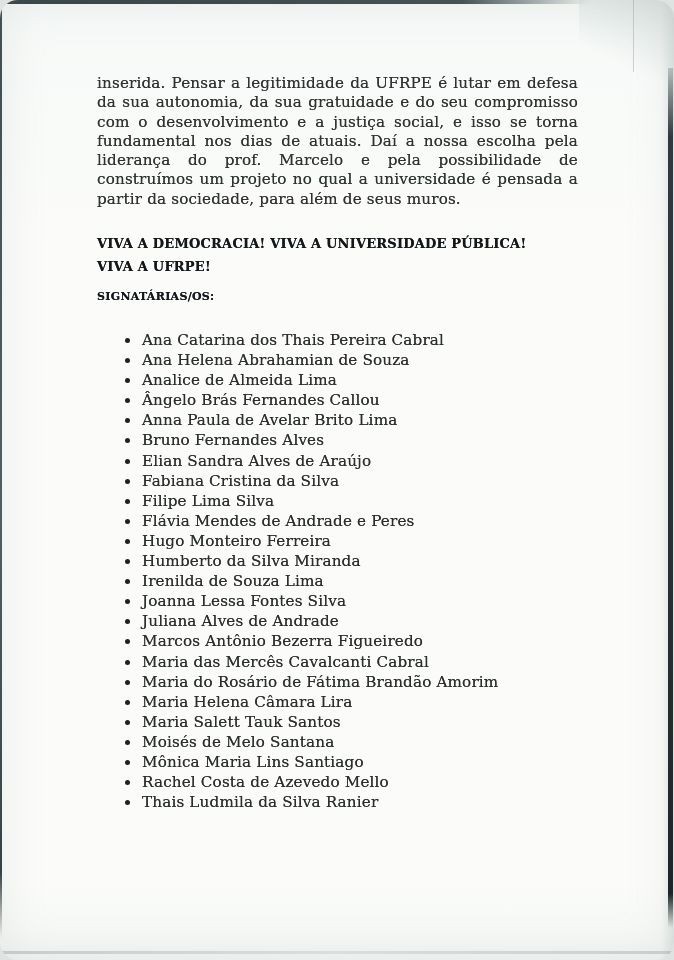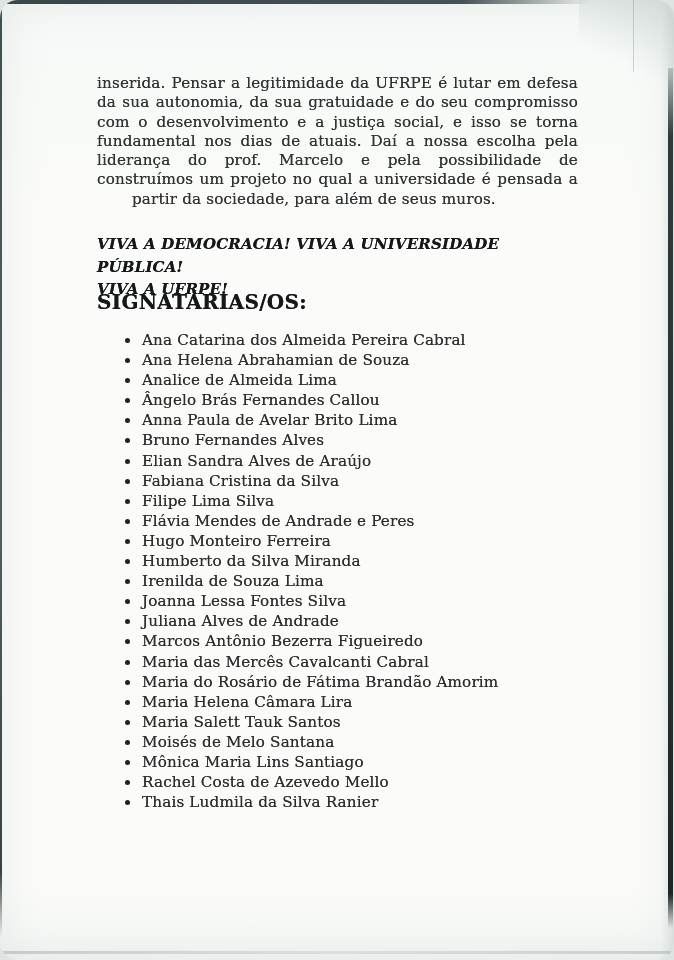--- a/index.html
+++ b/index.html
@@ -28,30 +28,30 @@
   .fold-line { position:absolute; top:0; left:633px; width:1px; height:72px;
     background:rgba(150,162,158,.45); }
 
   
   .para {
     position:absolute; top:74px; left:97px; width:481px;
     font-size:15.2px; line-height:19.3px; color:#2e3231; letter-spacing:.15px;
     text-shadow:0 0 .5px rgba(46,50,49,.8);
   }
   .pline { text-align:justify; text-align-last:justify; }
-  .pline:last-child { text-align-last:left;margin-left:35px; }
+  .pline:last-child { text-align-last:left; }
 
   .slogan {
     position:absolute; top:233px; left:97px; width:481px;
-    font-weight:700; font-size:15px; line-height:22.5px; color:#14181a;
-    letter-spacing:.2px; text-shadow:0 0 .5px rgba(20,24,26,.85);font-style:italic;
+    font-weight:700; font-size:13px; line-height:22.5px; color:#14181a;
+    letter-spacing:.2px; text-shadow:0 0 .5px rgba(20,24,26,.85);
   }
   .sig-heading {
     position:absolute; top:290px; left:97px;
-    font-weight:700; font-size:20px; color:#14181a; letter-spacing:.3px;
+    font-weight:700; font-size:11px; color:#14181a; letter-spacing:.3px;
     text-shadow:0 0 .5px rgba(20,24,26,.85);
   }
 
   .names {
     position:absolute; top:331px; left:97px; width:481px;
     font-size:15.2px; color:#2a2e2d; text-shadow:0 0 .5px rgba(42,46,45,.8);
   }
   .name-item { display:flex; align-items:flex-start; height:20.1px; }
   .bullet { flex:none; width:5px; height:5px; border-radius:50%;
     background:#1d2120; margin:7px 12px 0 28px; }
@@ -92,21 +92,21 @@
 
       <div class="sline">VIVA A UFRPE!</div>
     </div>
 
   <div class="sig-heading">SIGNATÁRIAS/OS:</div>
 
   <div class="names">
 
       <div class="name-item">
         <span class="bullet"></span>
-        <span class="name-text">Ana Catarina dos Almeida Pereira Cabral</span>
+        <span class="name-text">Ana Catarina dos Thais Pereira Cabral</span>
       </div>
 
       <div class="name-item">
         <span class="bullet"></span>
         <span class="name-text">Ana Helena Abrahamian de Souza</span>
       </div>
 
       <div class="name-item">
         <span class="bullet"></span>
         <span class="name-text">Analice de Almeida Lima</span>

